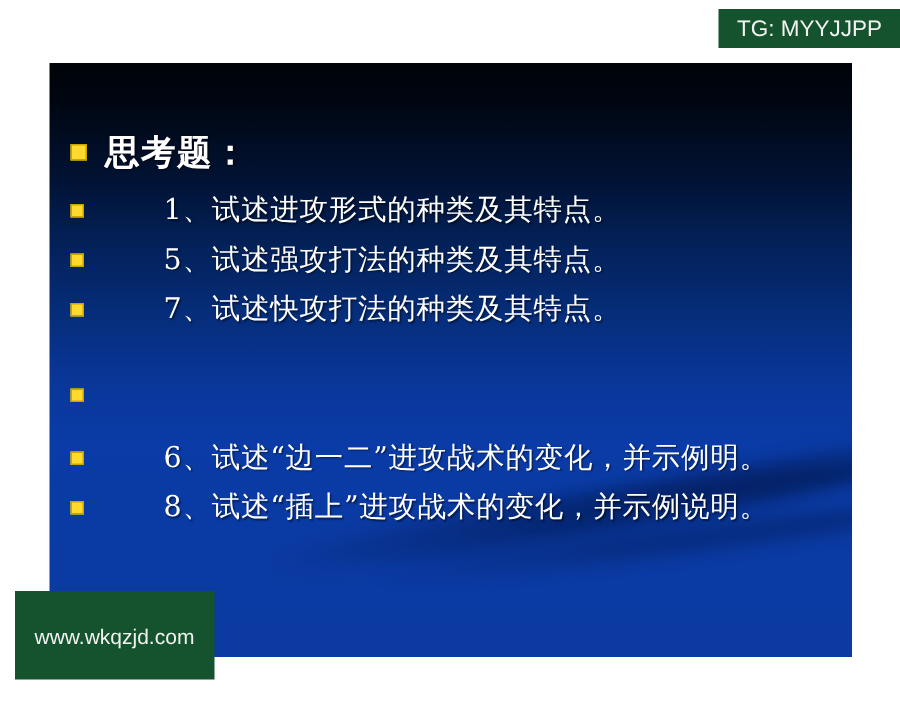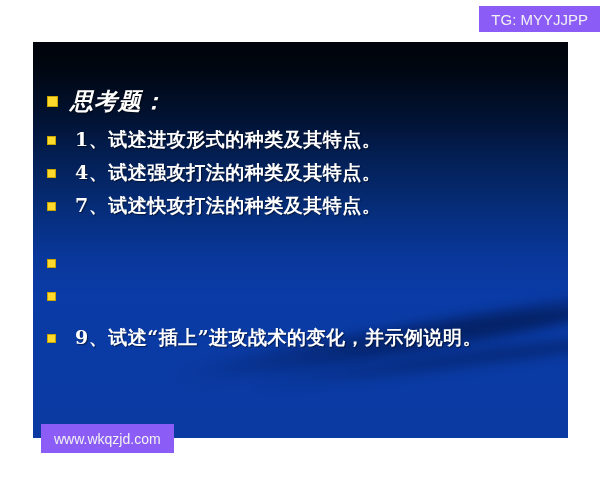--- a/index.html
+++ b/index.html
@@ -112,95 +112,95 @@
     font-size: 23px;
     font-weight: bold;
     letter-spacing: 1px;
     text-shadow: 1px 1px 1px rgba(0,0,0,0.55);
     font-family: "DejaVu Serif", "Liberation Serif", serif;
   }
 
   .item-text {
     color: #ffffff;
     font-size: 19px;
-    font-weight: bold;
+    font-weight: normal;
     letter-spacing: 0.5px;
-    margin-left: 19px;
+    margin-left: 53px;
     text-shadow: 1px 1px 1px rgba(0,0,0,0.5);
     font-family: "DejaVu Serif", "Liberation Serif", serif;
   }
 
   
   .watermark {
     position: absolute;
-    background: #8b5cf6;
+    background: #14532d;
     color: #f2f2f2;
     font-family: "Liberation Sans", "DejaVu Sans", sans-serif;
     display: flex;
     align-items: center;
-    margin-left: 31px;
   }
   #watermark-top {
     right: 0;
     top: 6px;
     height: 26px;
     padding: 0 12px;
     font-size: 15px;
   }
   #watermark-bottom {
     left: 10px;
     bottom: 27px;
     height: 27px;
-    padding: 1px 13px;
+    padding: 16px 13px;
     font-size: 14px;
   }
 </style>
 </head>
 <body>
 
 <div id="slide">
 
   <div class="swoosh swoosh-a"></div>
   <div class="swoosh swoosh-b"></div>
   <div class="swoosh swoosh-c"></div>
 
   <div id="content">
 
-    <div class="row" style="top: 44px; font-style: italic;">
+    <div class="row" style="top: 44px;">
       <span class="bullet bullet-title"></span>
       <span class="title-text">思考题：</span>
     </div>
 
     <div class="row" style="top: 85px;">
       <span class="bullet bullet-item"></span>
       <span class="item-text">1、试述进攻形式的种类及其特点。</span>
     </div>
 
     <div class="row" style="top: 118px;">
       <span class="bullet bullet-item"></span>
-      <span class="item-text">4、试述强攻打法的种类及其特点。</span>
+      <span class="item-text">5、试述强攻打法的种类及其特点。</span>
     </div>
 
     <div class="row" style="top: 151px;">
       <span class="bullet bullet-item"></span>
       <span class="item-text">7、试述快攻打法的种类及其特点。</span>
     </div>
 
 
     <div class="row" style="top: 217px;">
       <span class="bullet bullet-item"></span>
     </div>
 
     <div class="row" style="top: 250px;">
       <span class="bullet bullet-item"></span>
+      <span class="item-text">6、试述“边一二”进攻战术的变化，并示例明。</span>
     </div>
 
     <div class="row" style="top: 283px;">
       <span class="bullet bullet-item"></span>
-      <span class="item-text">9、试述“插上”进攻战术的变化，并示例说明。</span>
+      <span class="item-text">8、试述“插上”进攻战术的变化，并示例说明。</span>
     </div>
 
   </div>
 </div>
 
 <div class="watermark" id="watermark-top">TG: MYYJJPP</div>
 
 <div class="watermark" id="watermark-bottom">www.wkqzjd.com</div>
 
 </body></html>

